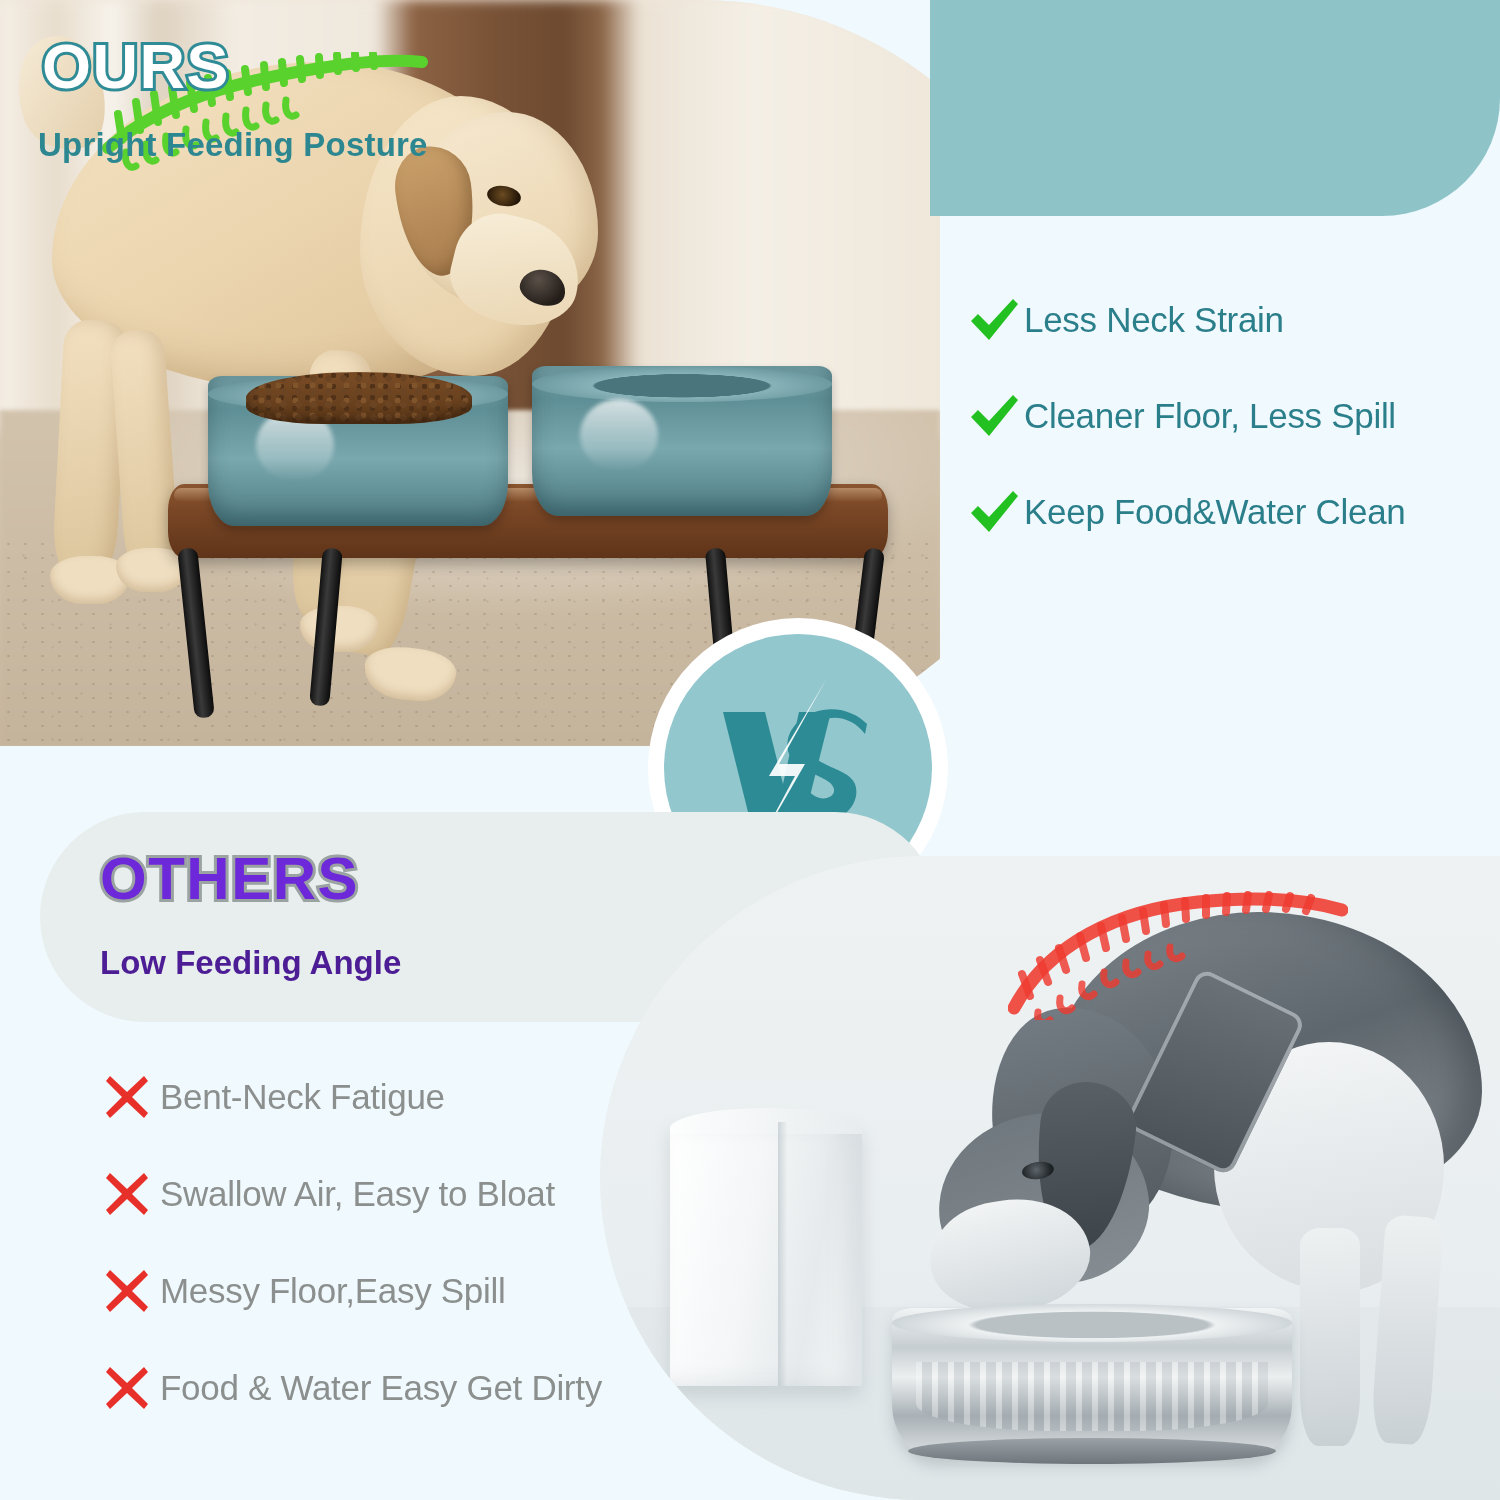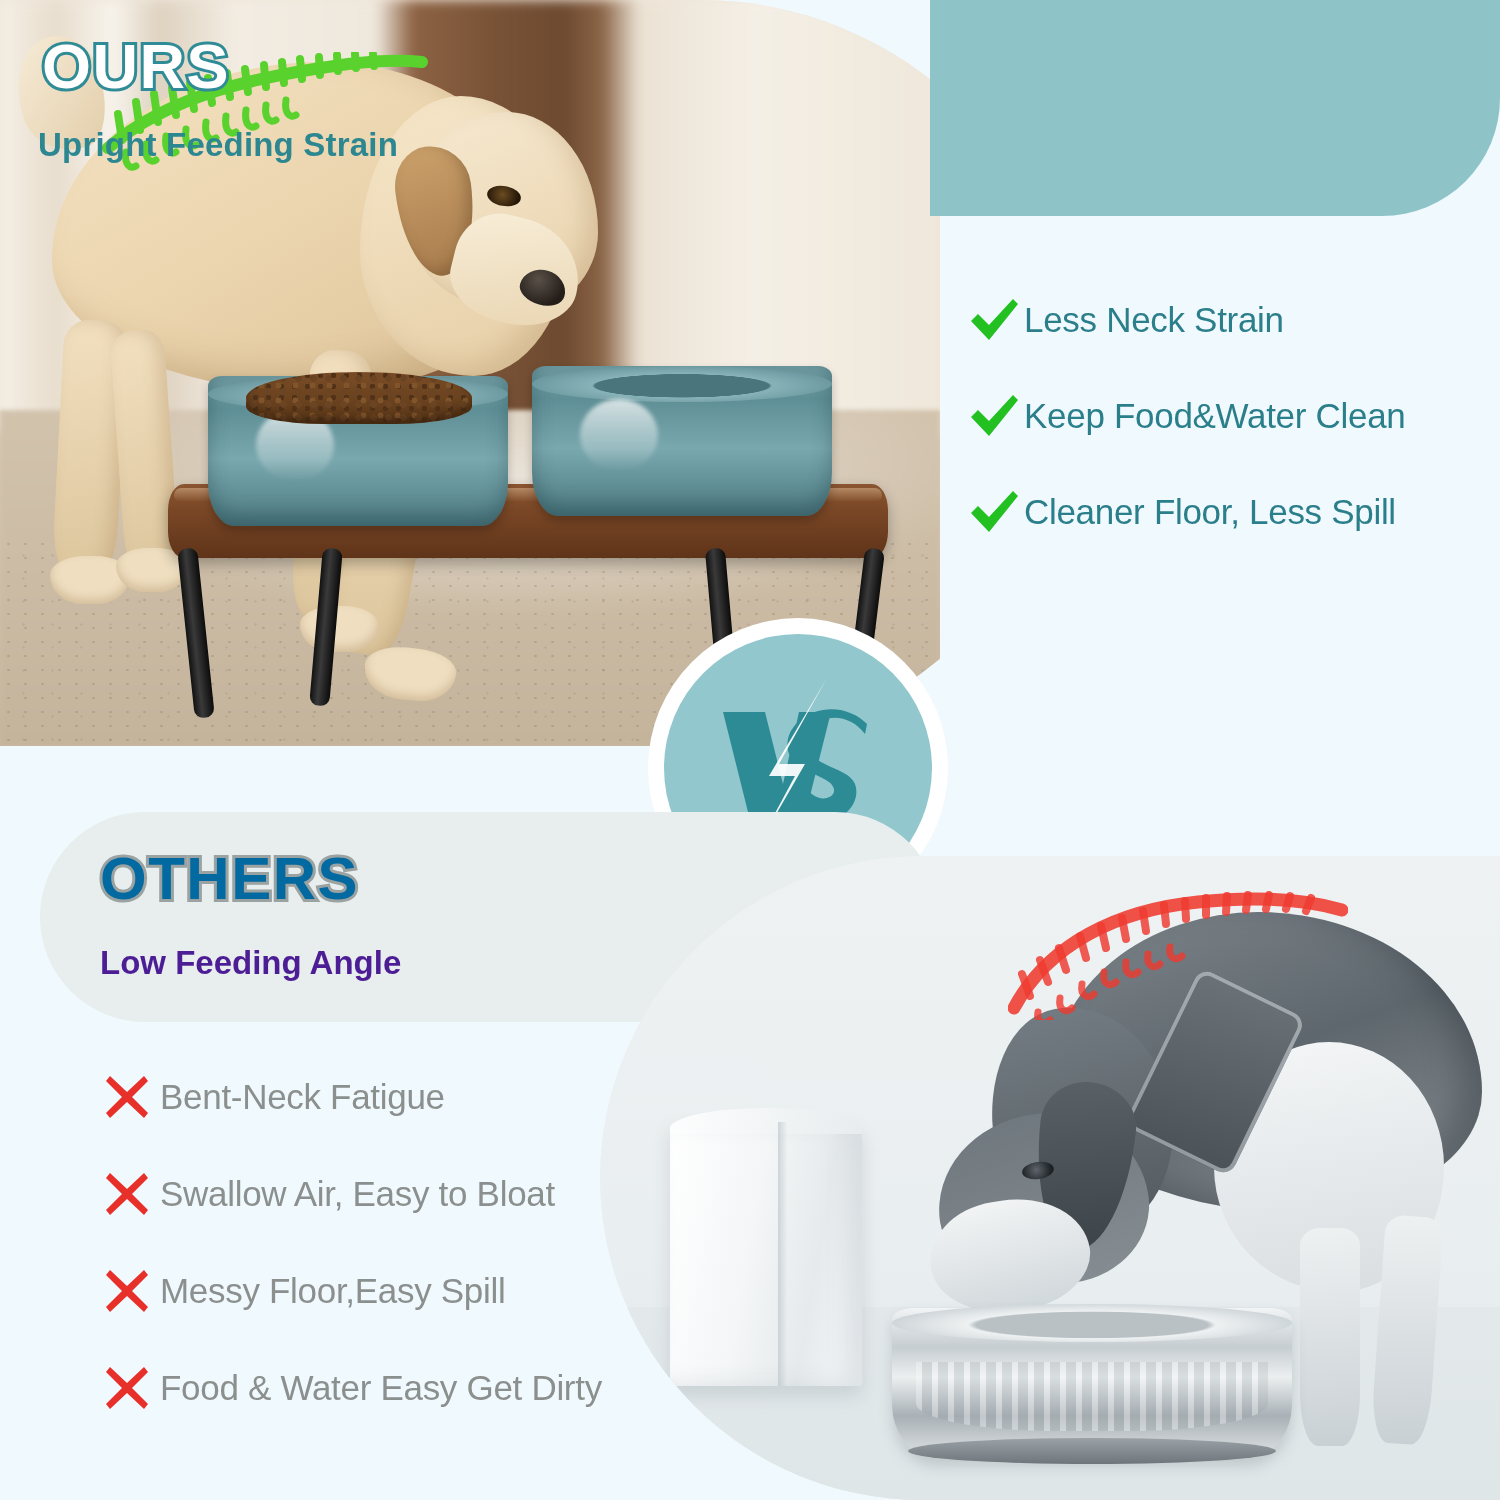--- a/index.html
+++ b/index.html
@@ -217,21 +217,21 @@
   .vs-circle svg { display:block; }
 
   
   .others-panel {
     position:absolute; left:40px; top:812px; width:900px; height:210px;
     background:#e7eeed; border-radius:105px;
   }
   .others-title {
     position:absolute; left:100px; top:844px;
     font-size:60px; font-weight:bold; letter-spacing:1.5px;
-    color:#0369a1;
+    color:#6d28d9;
     -webkit-text-stroke:6px #9aa3a2;
     paint-order:stroke fill;
   }
   .others-sub {
     position:absolute; left:100px; top:944px;
     font-size:33px; font-weight:bold; color:#4c1d95;
   }
 
   
   .cons { position:absolute; left:104px; top:1048px; width:620px; }
@@ -417,46 +417,46 @@
       <div class="stand-leg c"></div>
       <div class="stand-leg d"></div>
       <div class="bowl food"></div>
       <div class="kibble"></div>
       <div class="bowl water"></div>
     </div>
   </div>
 
   <div class="ours-panel"></div>
   <div class="ours-title">OURS</div>
-  <div class="ours-sub">Upright Feeding Strain</div>
+  <div class="ours-sub">Upright Feeding Posture</div>
 
   <div class="pros">
     <div class="pro-row">
       <span class="tick">
         <svg width="52" height="46" viewBox="0 0 52 46">
             <path d="M3,24 L10,17 L21,28 L45,2 L50,7 L21,43 Z" fill="#22c020"></path>
           </svg>
       </span>
       <span class="pro-text">Less Neck Strain</span>
     </div>
     <div class="pro-row">
       <span class="tick">
         <svg width="52" height="46" viewBox="0 0 52 46">
             <path d="M3,24 L10,17 L21,28 L45,2 L50,7 L21,43 Z" fill="#22c020"></path>
           </svg>
       </span>
-      <span class="pro-text">Keep Food&amp;Water Clean</span>
+      <span class="pro-text">Cleaner Floor, Less Spill</span>
     </div>
     <div class="pro-row">
       <span class="tick">
         <svg width="52" height="46" viewBox="0 0 52 46">
             <path d="M3,24 L10,17 L21,28 L45,2 L50,7 L21,43 Z" fill="#22c020"></path>
           </svg>
       </span>
-      <span class="pro-text">Cleaner Floor, Less Spill</span>
+      <span class="pro-text">Keep Food&amp;Water Clean</span>
     </div>
   </div>
 
   <div class="vs-wrap">
     <div class="vs-circle">
       <svg width="178" height="180" viewBox="0 0 178 180">
         <path d="M14,34 L56,34 L74,106 L90,34 L122,34 L92,154 L44,154 Z" fill="#2d8b95"></path>
         <path d="M156,56 C146,42 128,36 114,42 C98,48 92,66 104,78 C116,90 140,92 146,106
                  C152,122 138,142 116,144 C100,145 86,138 78,126 L96,108
                  C101,117 110,122 118,120 C126,118 128,110 120,104

